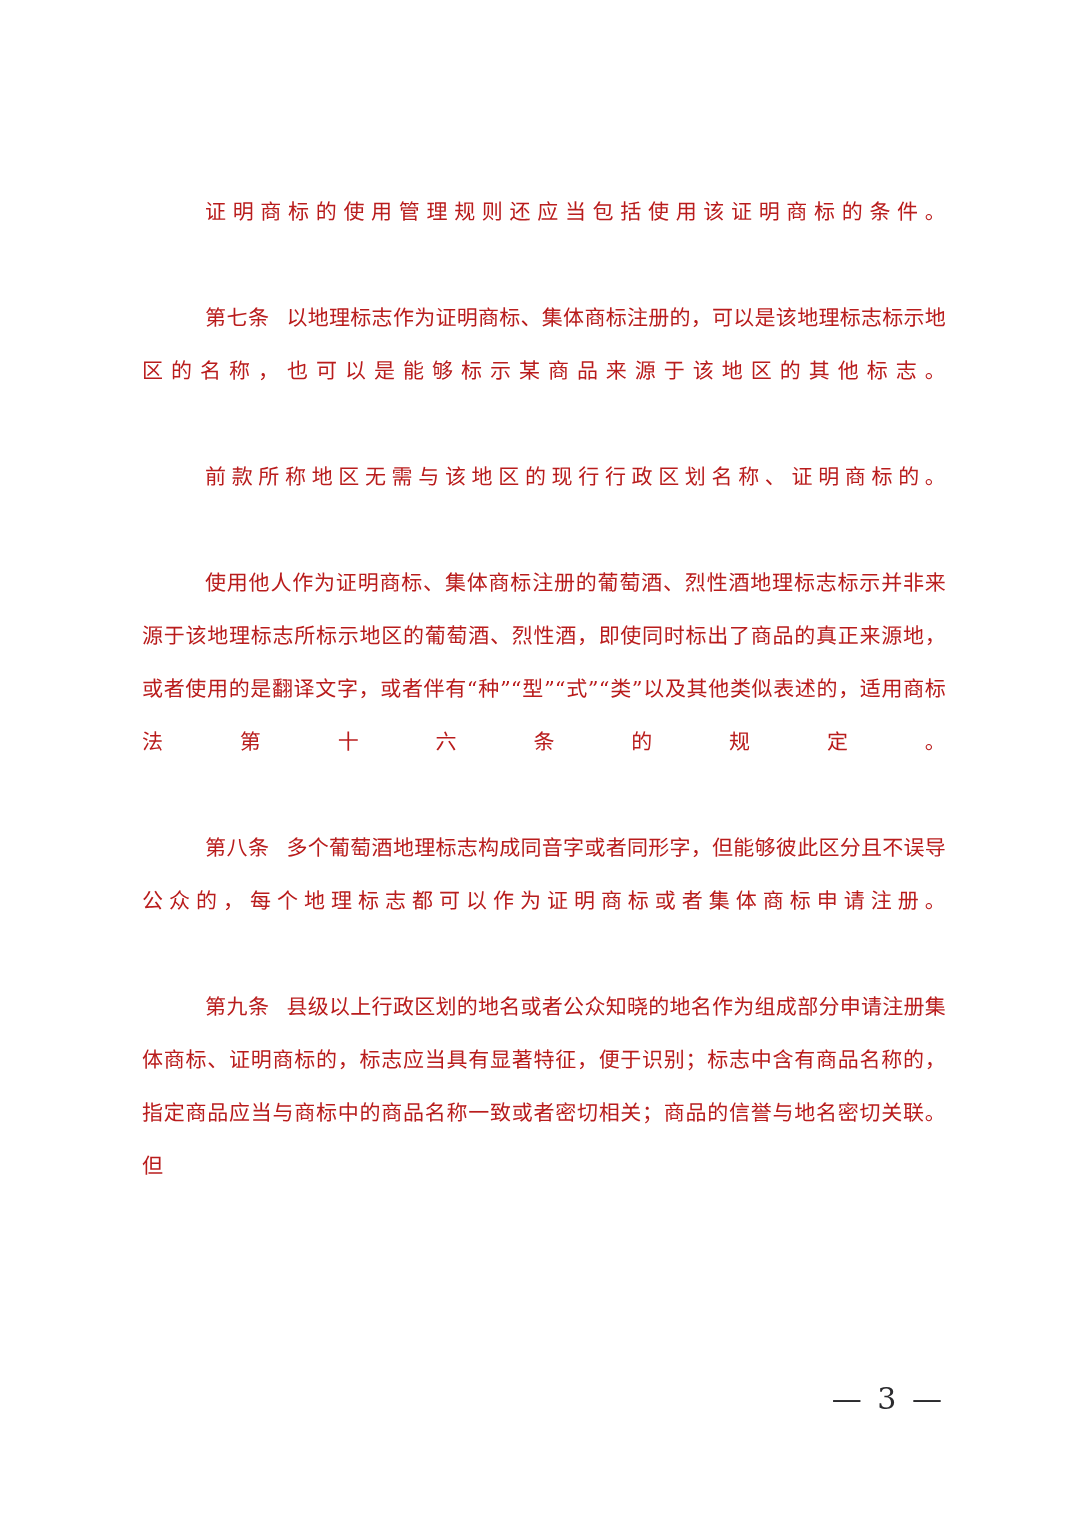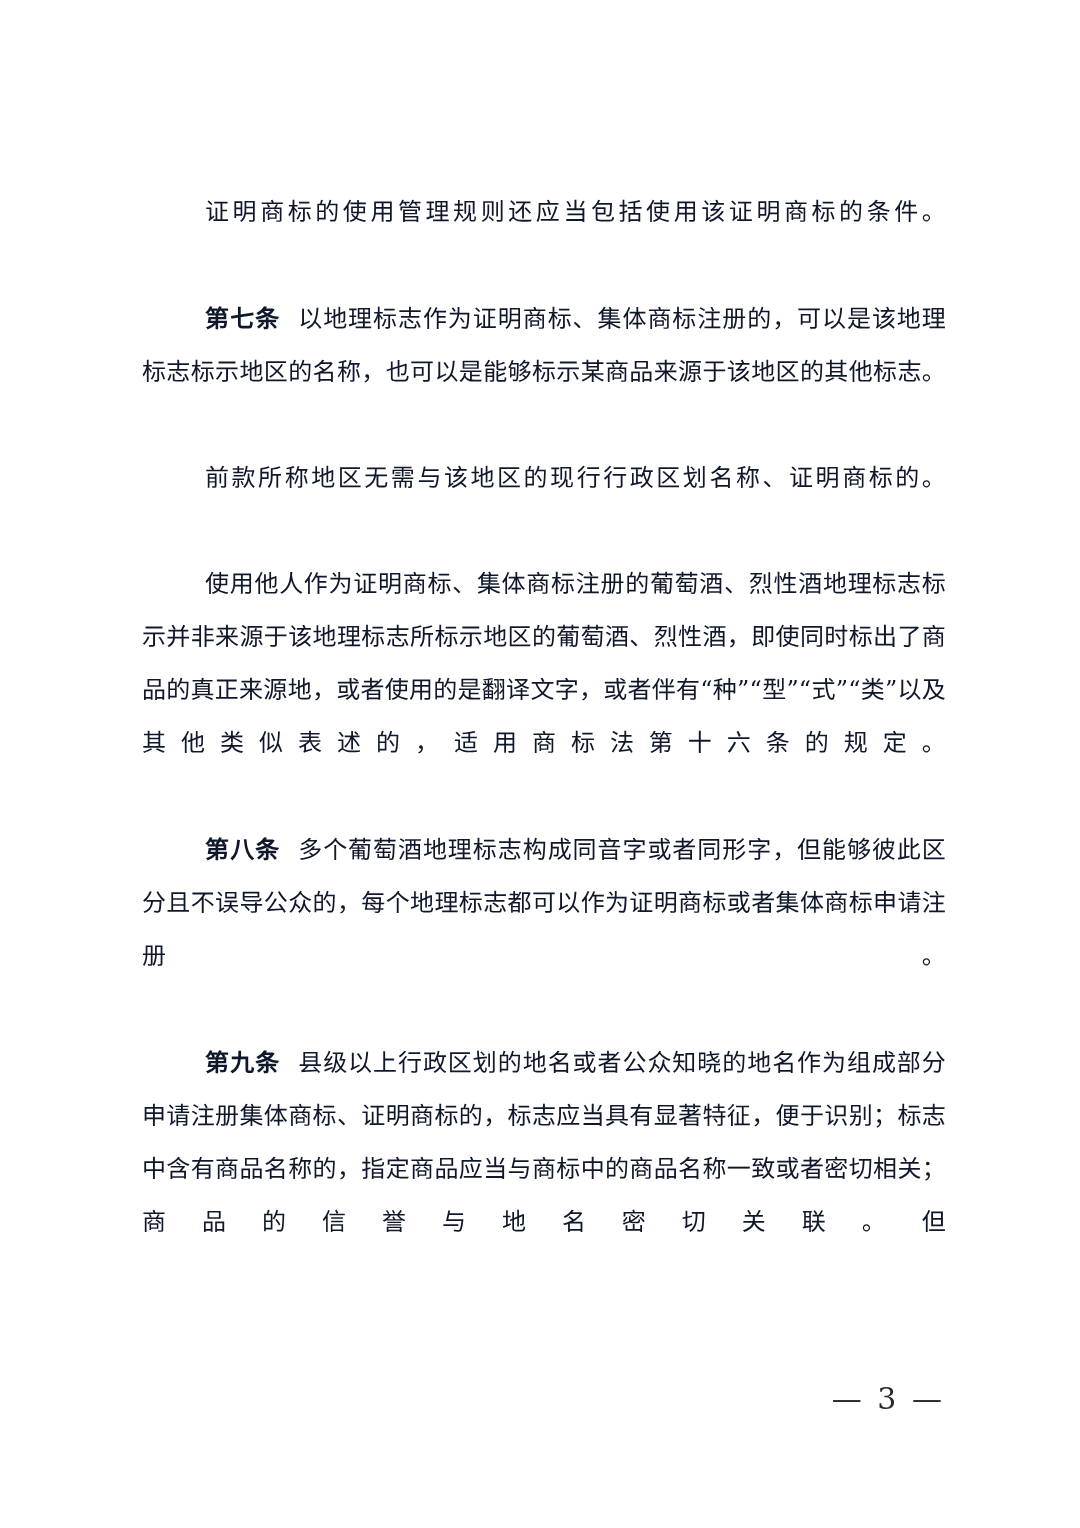--- a/index.html
+++ b/index.html
@@ -25,34 +25,34 @@
   
   #text-column {
     position: absolute;
     left: 142px;
     top: 186px;
     width: 804px;
   }
 
   .para {
     margin: 0;
-    color: #0f172a;
+    color: #b91c1c;
     font-family: "DejaVu Serif", "Liberation Serif", serif;
-    font-size: 24px;
+    font-size: 21px;
     line-height: 53px;
     letter-spacing: 0.2px;
     text-align: justify;
     text-justify: inter-character;
     text-indent: 63px;
     font-weight: 400;
     -webkit-font-smoothing: antialiased;
   }
 
   .para .art-num {
-    font-weight: 700;
+    font-weight: 400;
     letter-spacing: 0.4px;
   }
 
   .para .art-gap {
     display: inline-block;
     width: 17px;
   }
 
   
   .para::after {

